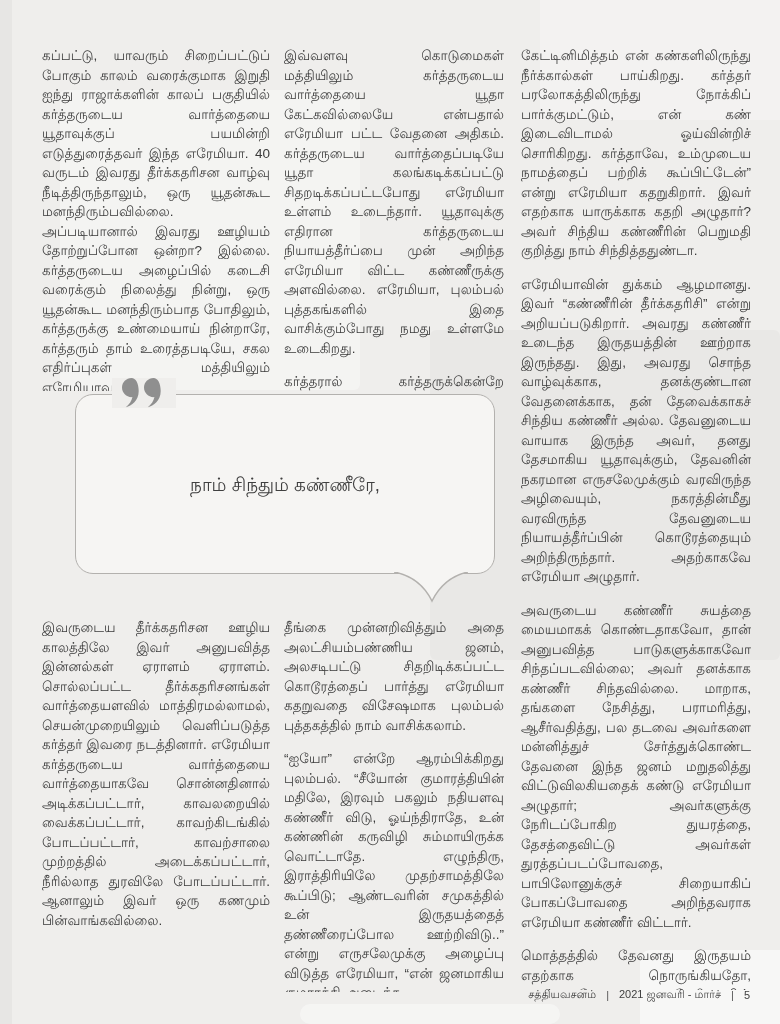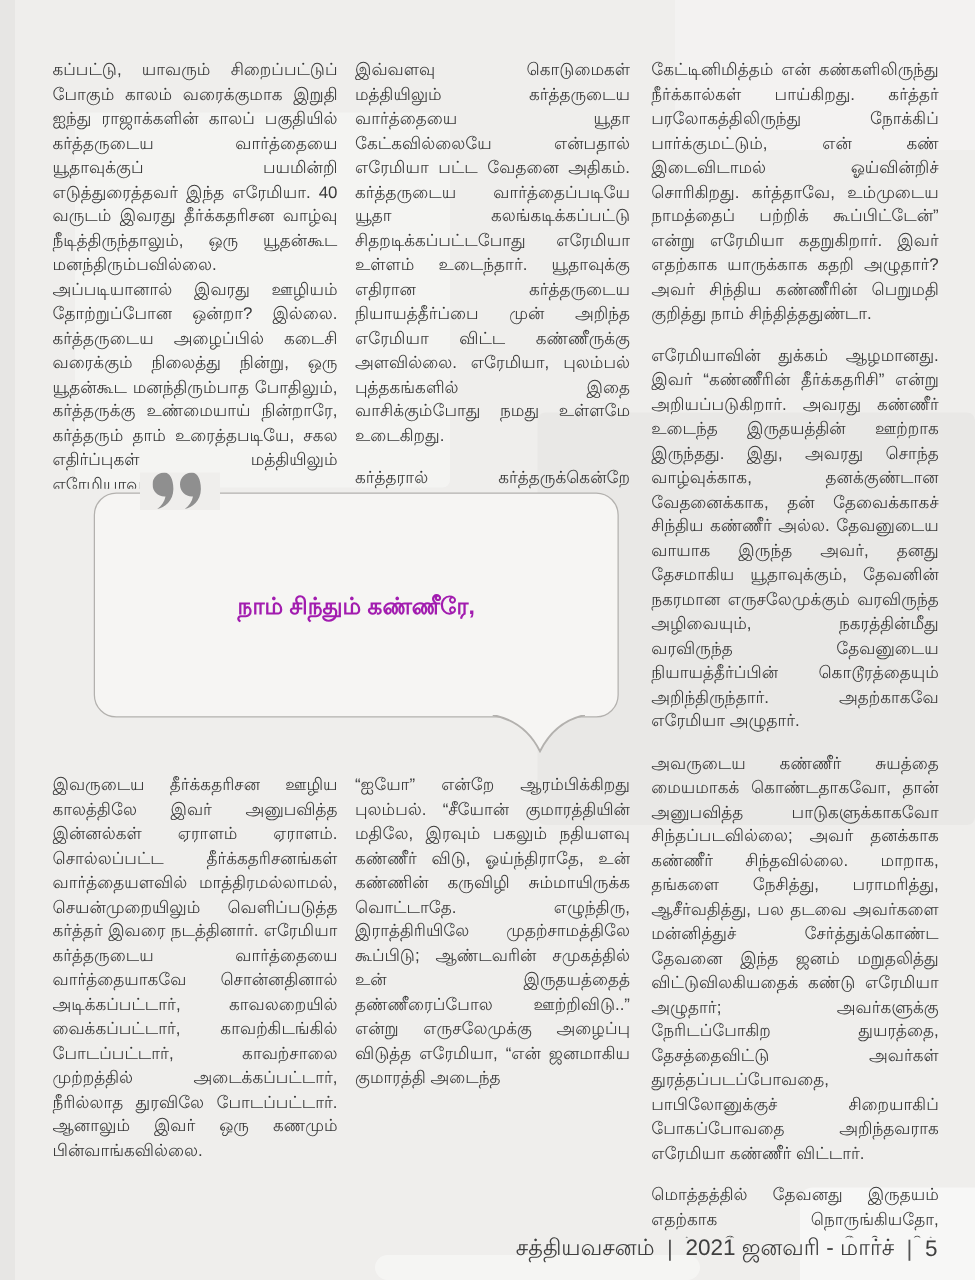--- a/index.html
+++ b/index.html
@@ -43,41 +43,41 @@
     background:#f6f5f3;
     border:1.5px solid #b3b1ae;
     border-radius:18px;
     box-sizing:border-box;
     display:flex;flex-direction:column;justify-content:center;
     text-align:center;
     padding:10px 14px;
   }
   .quote-line{
     font-size:18.5px;
-    font-weight:bold;
+    font-weight:normal;
     line-height:31px;
-    color:#a21caf;
+    color:#404040;
   }
   .quote-icon{
     position:absolute;
     top:-17px;left:36px;
     background:#efeeec;
     padding:0 10px;
     line-height:0;
   }
   .quote-tail{
     position:absolute;
     right:26px;bottom:-30px;
     width:74px;height:31px;
     line-height:0;
   }
   .footer{
     position:absolute;
     right:30px;top:988px;
-    font-size:18px;
+    font-size:11px;
     color:#3f3f3f;
     display:flex;
     gap:10px;
     align-items:center;
   }
   .footer .sep{color:#555;}
 </style>
 </head>
 <body>
 
@@ -120,20 +120,21 @@
         <path d="M0 0 C16 3 29 11 38 29 C47 11 60 3 74 0" fill="none" stroke="#b3b1ae" stroke-width="1.5"></path>
       </svg>
     </span>
   </div>
 
   <div class="col col1-bottom">
     <p>இவருடைய தீர்க்கதரிசன ஊழிய காலத்திலே இவர் அனுபவித்த இன்னல்கள் ஏராளம் ஏராளம். சொல்லப்பட்ட தீர்க்கதரிசனங்கள் வார்த்தையளவில் மாத்திரமல்லாமல், செயன்முறையிலும் வெளிப்படுத்த கர்த்தர் இவரை நடத்தினார். எரேமியா கர்த்தருடைய வார்த்தையை வார்த்தையாகவே சொன்னதினால் அடிக்கப்பட்டார், காவலறையில் வைக்கப்பட்டார், காவற்கிடங்கில் போடப்பட்டார், காவற்சாலை முற்றத்தில் அடைக்கப்பட்டார், நீரில்லாத துரவிலே போடப்பட்டார். ஆனாலும் இவர் ஒரு கணமும் பின்வாங்கவில்லை.</p>
   </div>
 
   <div class="col col2-bottom">
+    <p>தீங்கை முன்னறிவித்தும் அதை அலட்சியம்பண்ணிய ஜனம், அலசடிபட்டு சிதறிடிக்கப்பட்ட கொடூரத்தைப் பார்த்து எரேமியா கதறுவதை விசேஷமாக புலம்பல் புத்தகத்தில் நாம் வாசிக்கலாம்.</p>
     <p>“ஐயோ” என்றே ஆரம்பிக்கிறது புலம்பல். “சீயோன் குமாரத்தியின் மதிலே, இரவும் பகலும் நதியளவு கண்ணீர் விடு, ஓய்ந்திராதே, உன் கண்ணின் கருவிழி சும்மாயிருக்க வொட்டாதே. எழுந்திரு, இராத்திரியிலே முதற்சாமத்திலே கூப்பிடு; ஆண்டவரின் சமுகத்தில் உன் இருதயத்தைத் தண்ணீரைப்போல ஊற்றிவிடு..” என்று எருசலேமுக்கு அழைப்பு விடுத்த எரேமியா, “என் ஜனமாகிய குமாரத்தி அடைந்த</p>
   </div>
 
   <div class="footer">
     <span>சத்தியவசனம்</span>
     <span class="sep">|</span>
     <span>2021 ஜனவரி - மார்ச்</span>
     <span class="sep">|</span>
     <span>5</span>
   </div>

